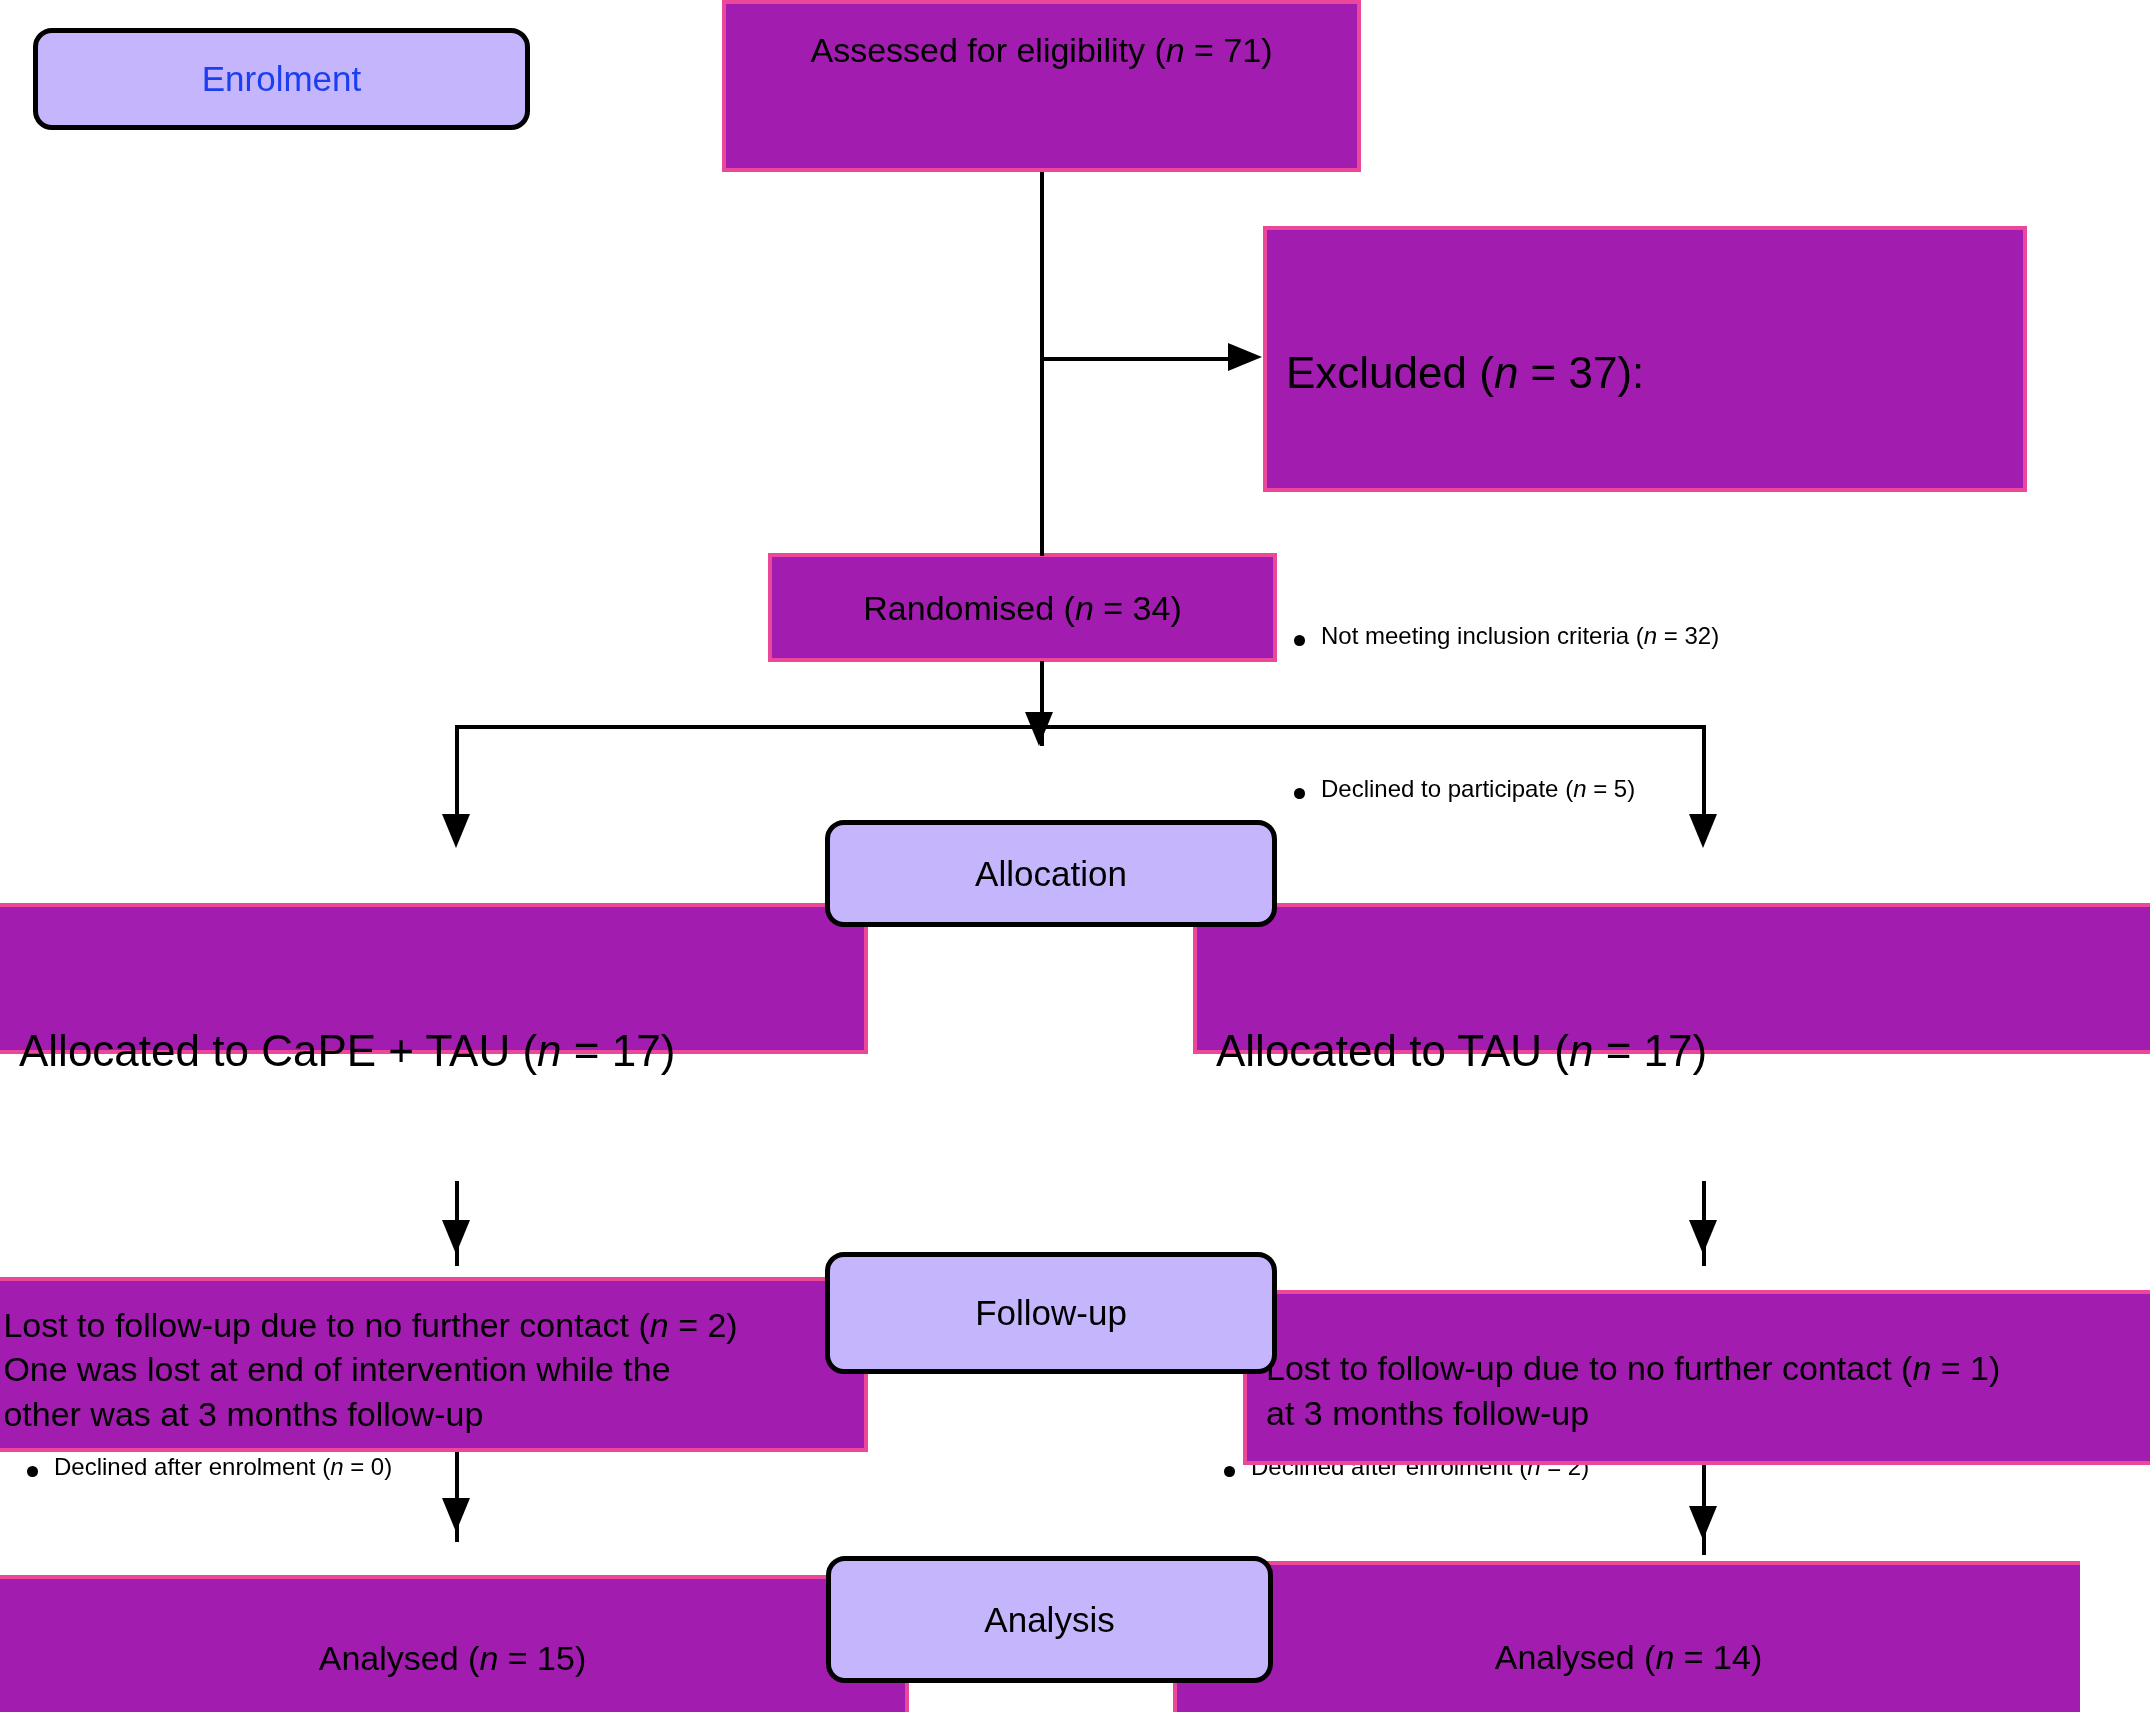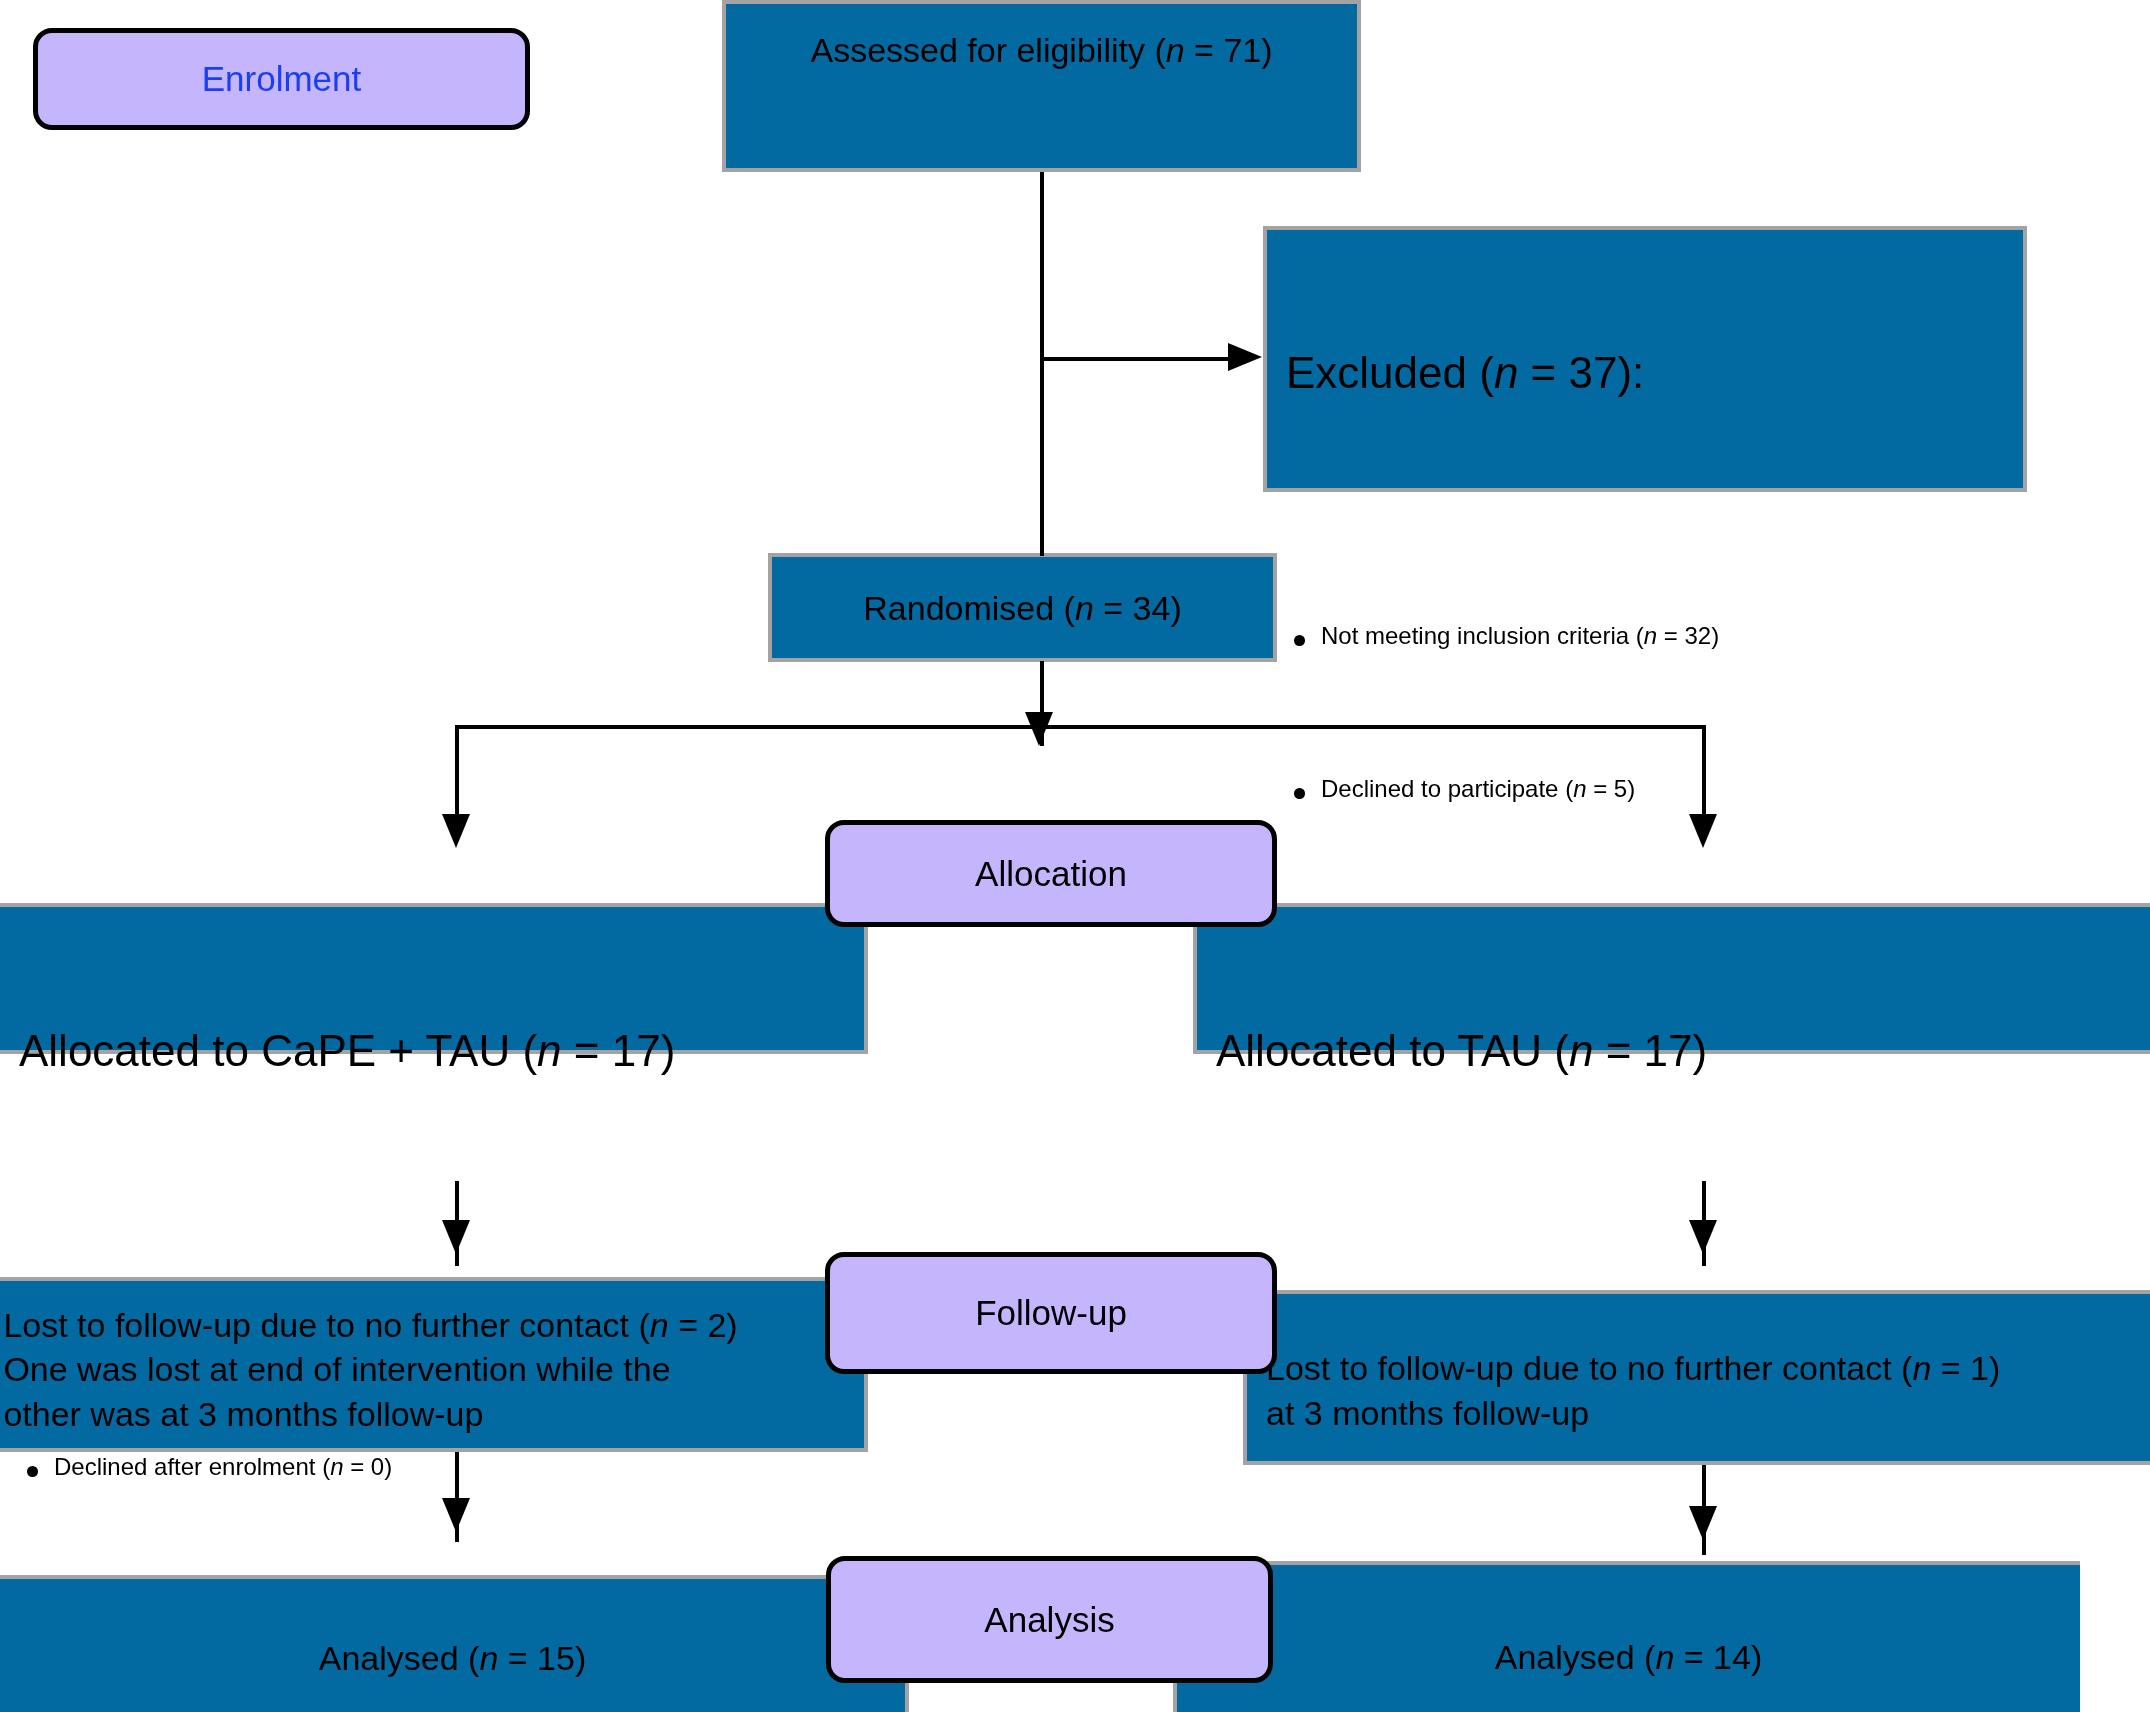--- a/index.html
+++ b/index.html
@@ -2,22 +2,22 @@
 <html style="font-size:9px"><head>
 <meta charset="utf-8">
 <style>
   html,body{margin:0;padding:0;background:#ffffff;}
   body{font-family:"Liberation Sans","DejaVu Sans",sans-serif;}
   #stage{position:relative;width:2151px;height:1712px;background:#fff;overflow:hidden;}
 
   
   .box{
     position:absolute;
-    background:#0369a1;
-    border:4px solid #a3a3a3;
+    background:#a21caf;
+    border:4px solid #ec4899;
     box-sizing:border-box;
   }
   .box .txt{
     position:absolute;
     left:0; right:0;
     font-size:34px;
     line-height:1.32;
     color:#000;
     white-space:pre-wrap;
   }
@@ -125,20 +125,21 @@
         <li><span>Declined after enrolment (</span><span class="ital">n</span><span> = 0)</span></li>
       </ul>
     </div>
   </div>
 
   <div class="box" style="left:1193px;top:903px;width:958px;height:151px;border-right:none;">
     <div class="txt pad" style="top:26px;">
       <div class="hdr"><span>Allocated to TAU (</span><span class="ital">n</span><span> = 17)</span></div>
       <ul class="blist">
         <li><span>Received allocated intervention (</span><span class="ital">n</span><span> = 15)</span></li>
+        <li><span>Declined after enrolment (</span><span class="ital">n</span><span> = 2)</span></li>
       </ul>
     </div>
   </div>
 
   <div class="pill" style="left:825px;top:820px;width:452px;height:107px;">
     <span>Allocation</span>
   </div>
 
   <div class="vline" style="left:455px;top:1181px;height:85px;"></div>
   <div class="arrow-down" style="left:442px;top:1220px;"></div>

